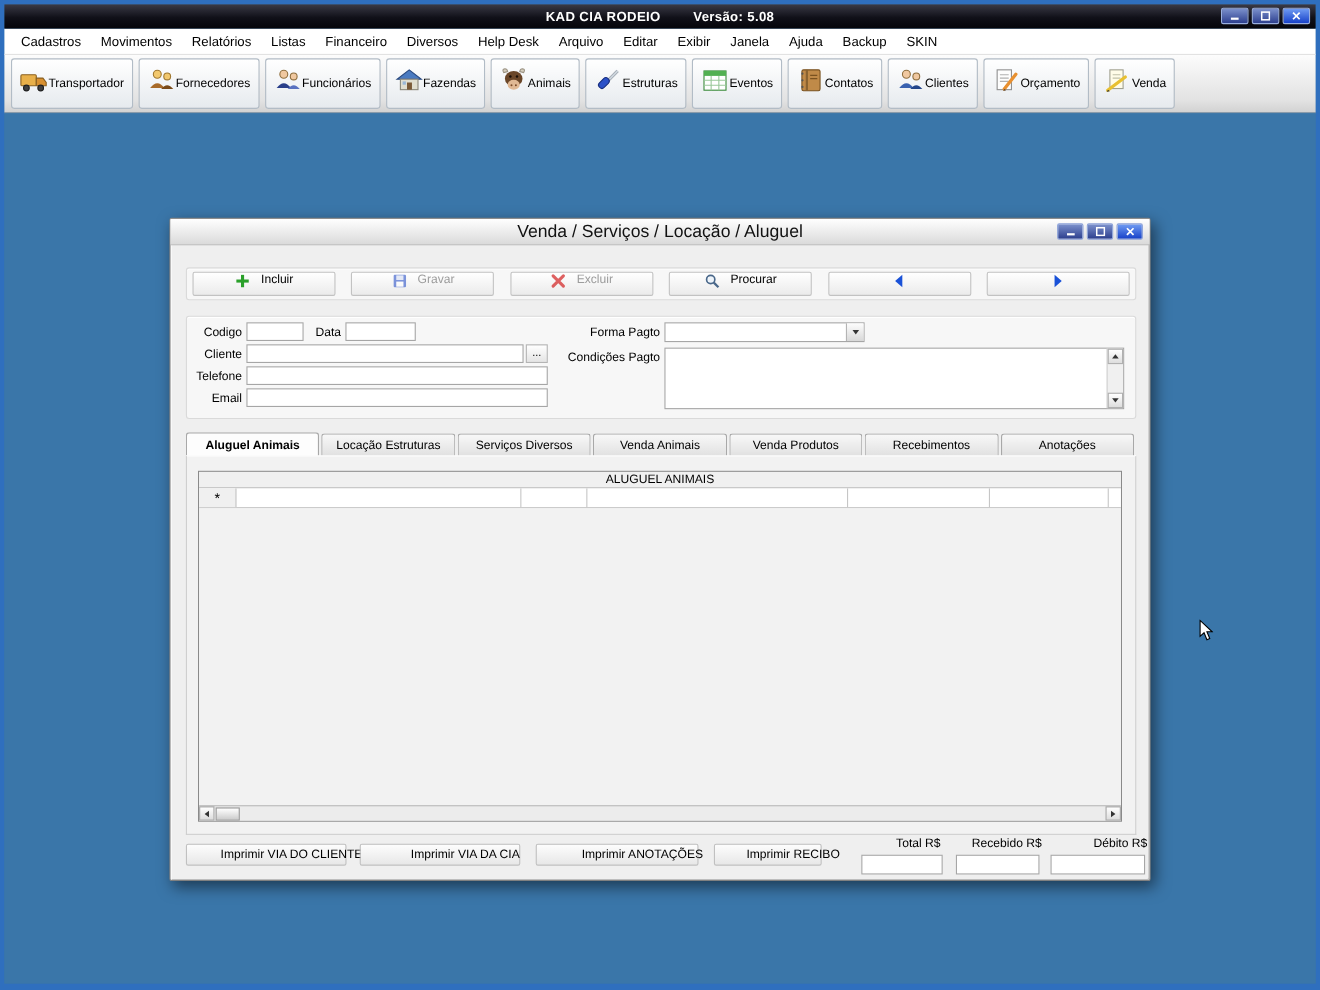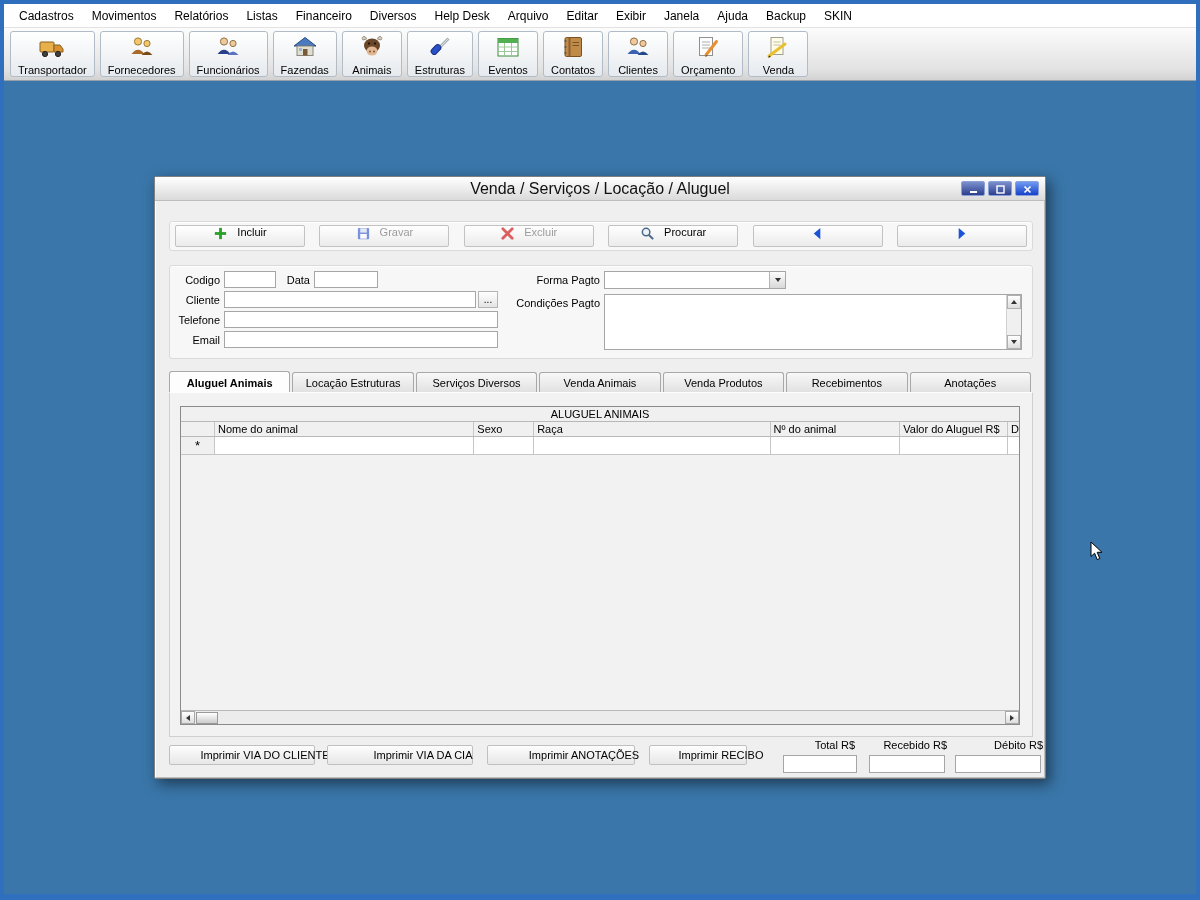--- a/index.html
+++ b/index.html
@@ -39,21 +39,21 @@
   }
   .menu-item { font-size:12px; color:#000; padding:22px 9px; white-space:nowrap; cursor:default; }
   
   .toolbar {
     height:53px; background:linear-gradient(#fcfcfc,#e2e2e2 80%,#d2d2d2);
     border-bottom:1px solid #96a0aa;
     display:flex; align-items:center; padding:3px 6px; gap:5px;
   }
   .tool-btn {
     height:46px; min-width:60px; padding:2px 7px 3px;
-    display:flex; flex-direction:column; align-items:center; justify-content:space-between;
+    display:flex; flex-direction:row; align-items:center; justify-content:space-between;
     background:linear-gradient(#ffffff,#e6eaee);
     border:1px solid #b2bcc6; border-radius:3px;
   }
   .tool-btn svg { width:26px; height:26px; }
   .tool-label { font-size:11px; color:#000; white-space:nowrap; }
   
   .desktop { position:relative; height:791px; background:#3a76a9; }
   
   .dialog {
     position:absolute; left:150px; top:95px; width:892px; height:603px;
@@ -183,20 +183,43 @@
   .total-lbl { position:absolute; font-size:11px; color:#000; text-align:right; }
   .total-box { position:absolute; height:18px; background:#fff; border:1px solid #a6a6a6; }
   
   .cursor { position:absolute; left:1086px; top:460px; width:13px; height:20px; }
 </style>
 </head>
 <body>
 
 <div class="screen">
 
+  <div class="titlebar">
+    <div class="title-wrap">
+      <span>KAD CIA RODEIO</span>
+      <span class="ver">Versão: 5.08</span>
+    </div>
+    <div class="winbtns">
+      <div class="winbtn">
+        <span><svg viewBox="0 0 9 9">
+              <rect x="1" y="6" width="7" height="2" fill="#fff"></rect>
+            </svg></span>
+      </div>
+      <div class="winbtn">
+        <span><svg viewBox="0 0 9 9">
+              <rect x="1" y="1" width="7" height="7" fill="none" stroke="#fff" stroke-width="1.4"></rect>
+            </svg></span>
+      </div>
+      <div class="winbtn close">
+        <span><svg viewBox="0 0 9 9">
+              <path d="M1.5 1.5 L7.5 7.5 M7.5 1.5 L1.5 7.5" stroke="#fff" stroke-width="1.6"></path>
+            </svg></span>
+      </div>
+    </div>
+  </div>
 
   <div class="menubar">
     <span class="menu-item">Cadastros</span>
     <span class="menu-item">Movimentos</span>
     <span class="menu-item">Relatórios</span>
     <span class="menu-item">Listas</span>
     <span class="menu-item">Financeiro</span>
     <span class="menu-item">Diversos</span>
     <span class="menu-item">Help Desk</span>
     <span class="menu-item">Arquivo</span>
@@ -431,29 +454,20 @@
         <div class="tab">Serviços Diversos</div>
         <div class="tab">Venda Animais</div>
         <div class="tab">Venda Produtos</div>
         <div class="tab">Recebimentos</div>
         <div class="tab">Anotações</div>
       </div>
 
       <div class="tab-page">
         <div class="grid">
           <div class="grid-title">ALUGUEL ANIMAIS</div>
-          <div class="grid-head">
-            <div class="gh c0"></div>
-            <div class="gh c1">Nome do animal</div>
-            <div class="gh c2">Sexo</div>
-            <div class="gh c3">Raça</div>
-            <div class="gh c4">Nº do animal</div>
-            <div class="gh c5">Valor do Aluguel R$</div>
-            <div class="gh c6">D</div>
-          </div>
           <div class="grid-row">
             <div class="gc c0 selector">*</div>
             <div class="gc c1"></div>
             <div class="gc c2"></div>
             <div class="gc c3"></div>
             <div class="gc c4"></div>
             <div class="gc c5"></div>
             <div class="gc c6"></div>
           </div>
           <div class="grid-fill"></div>

